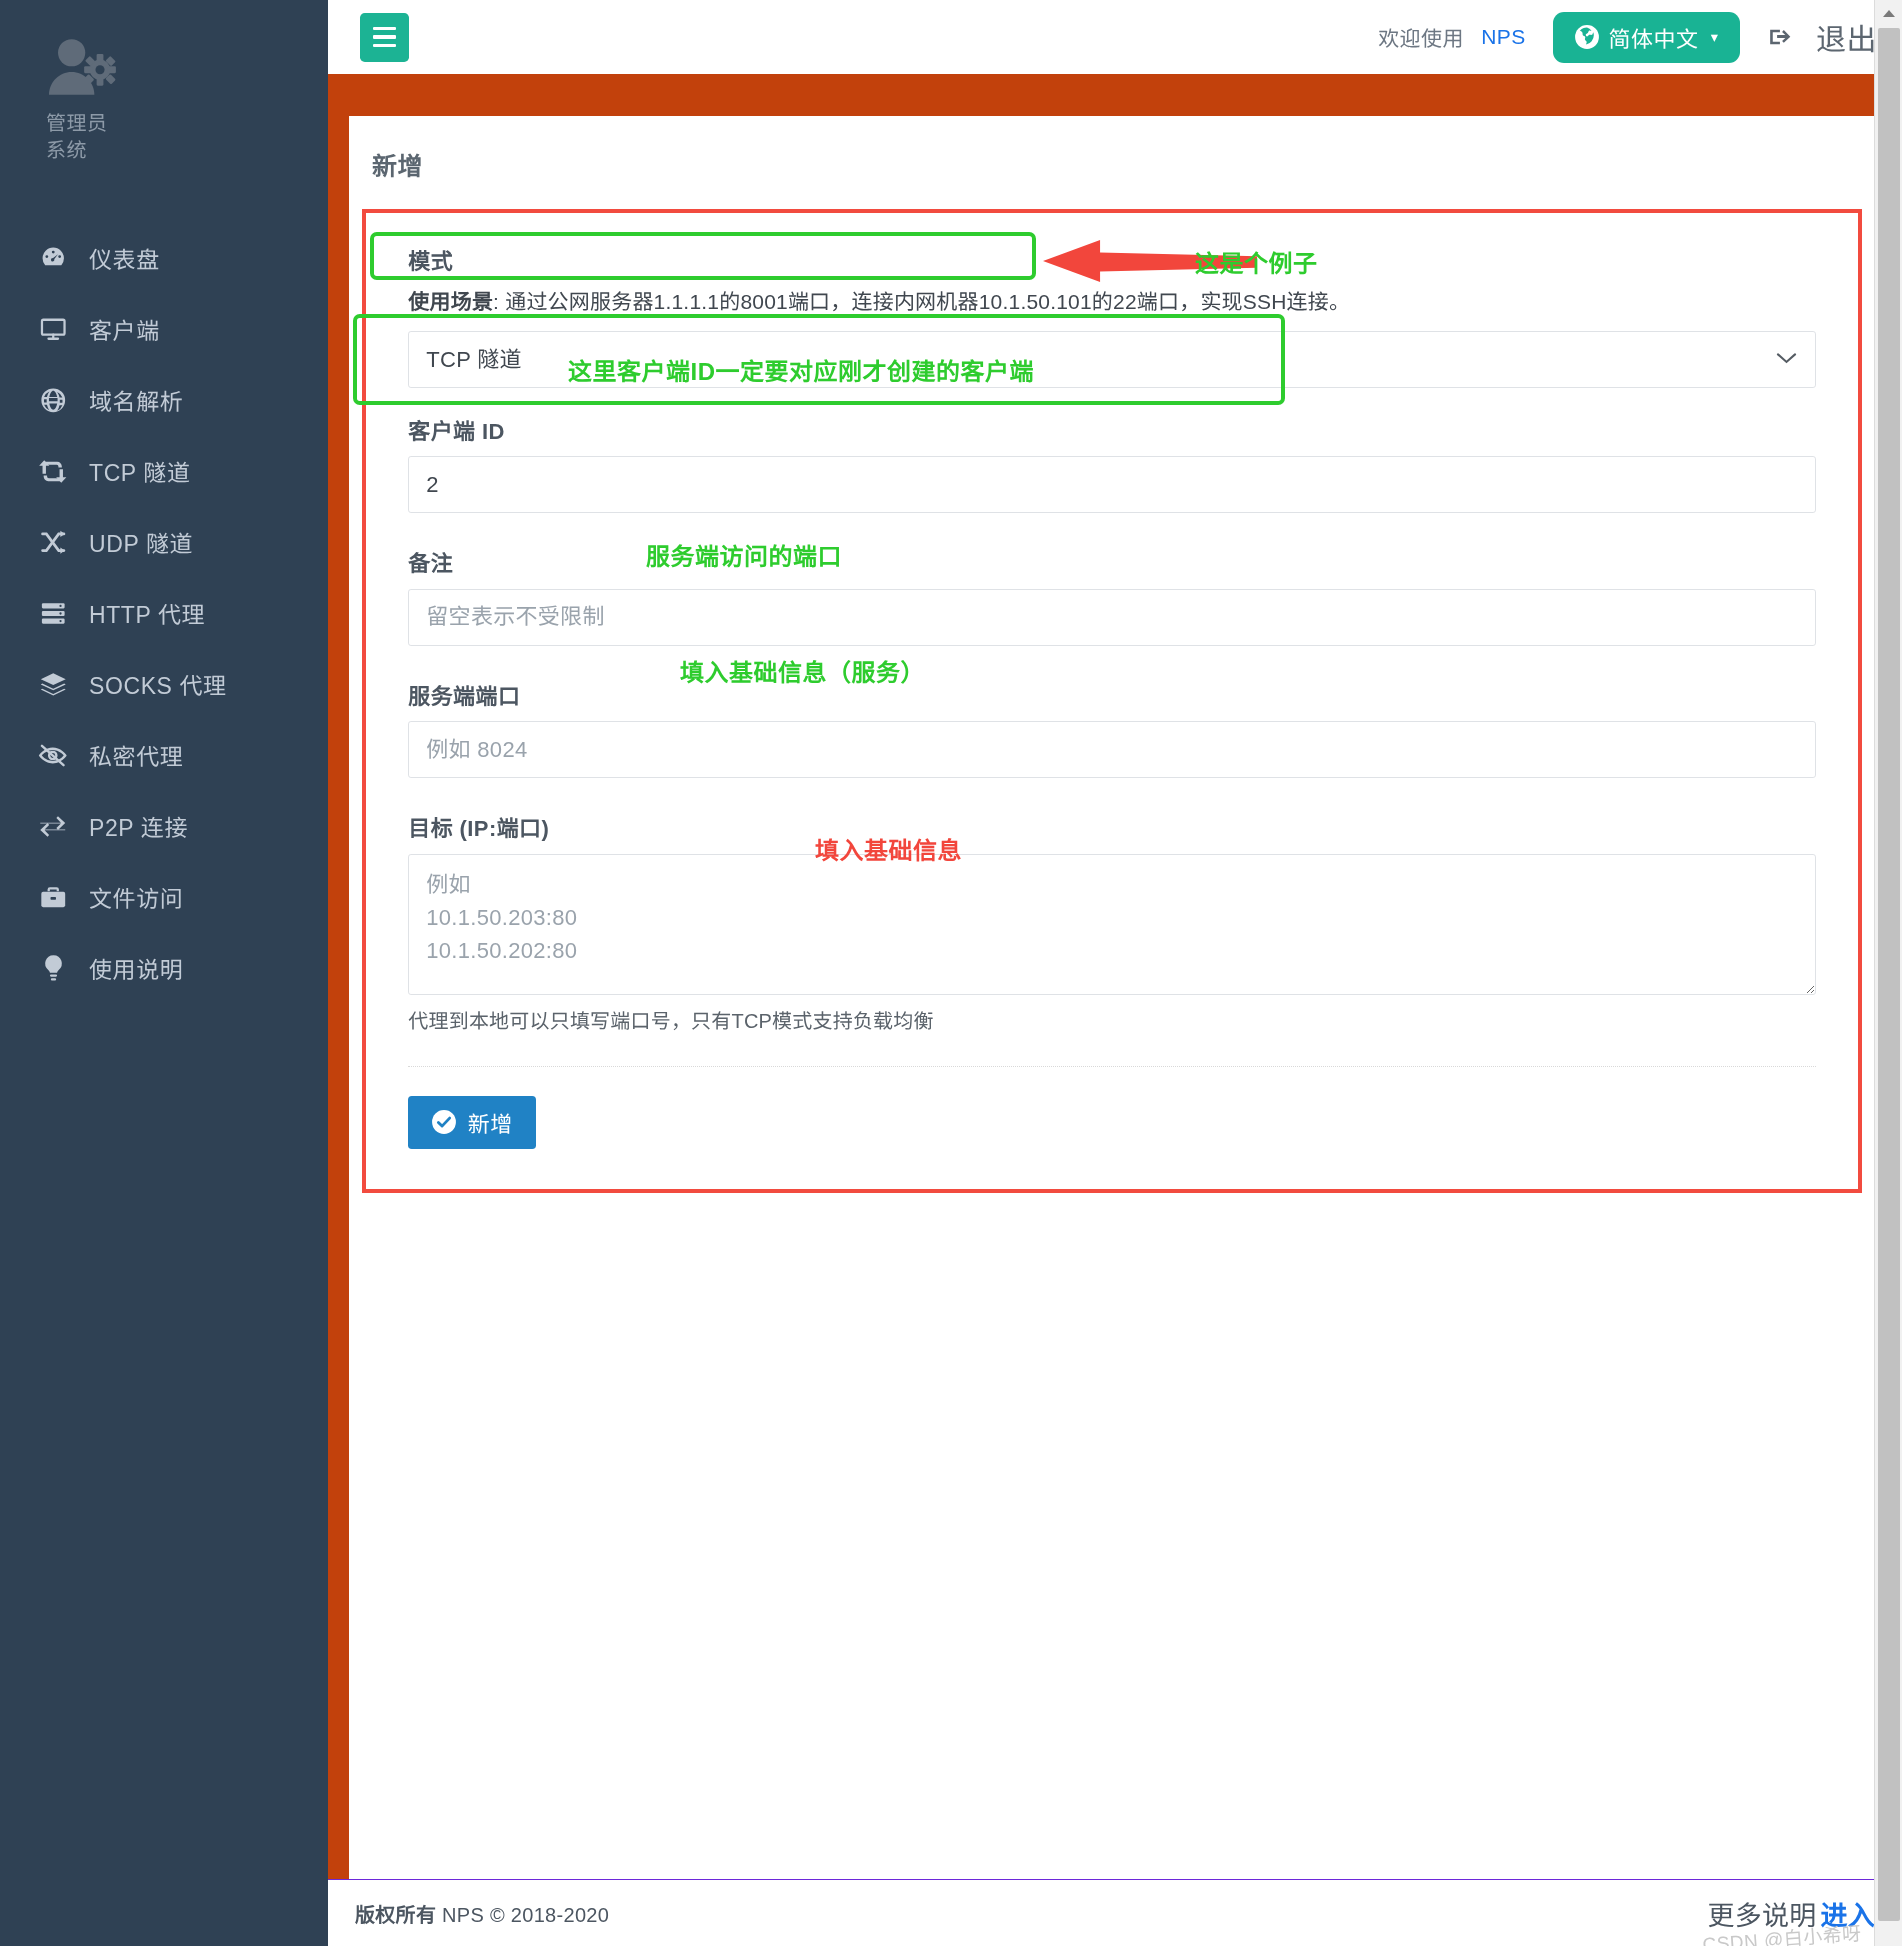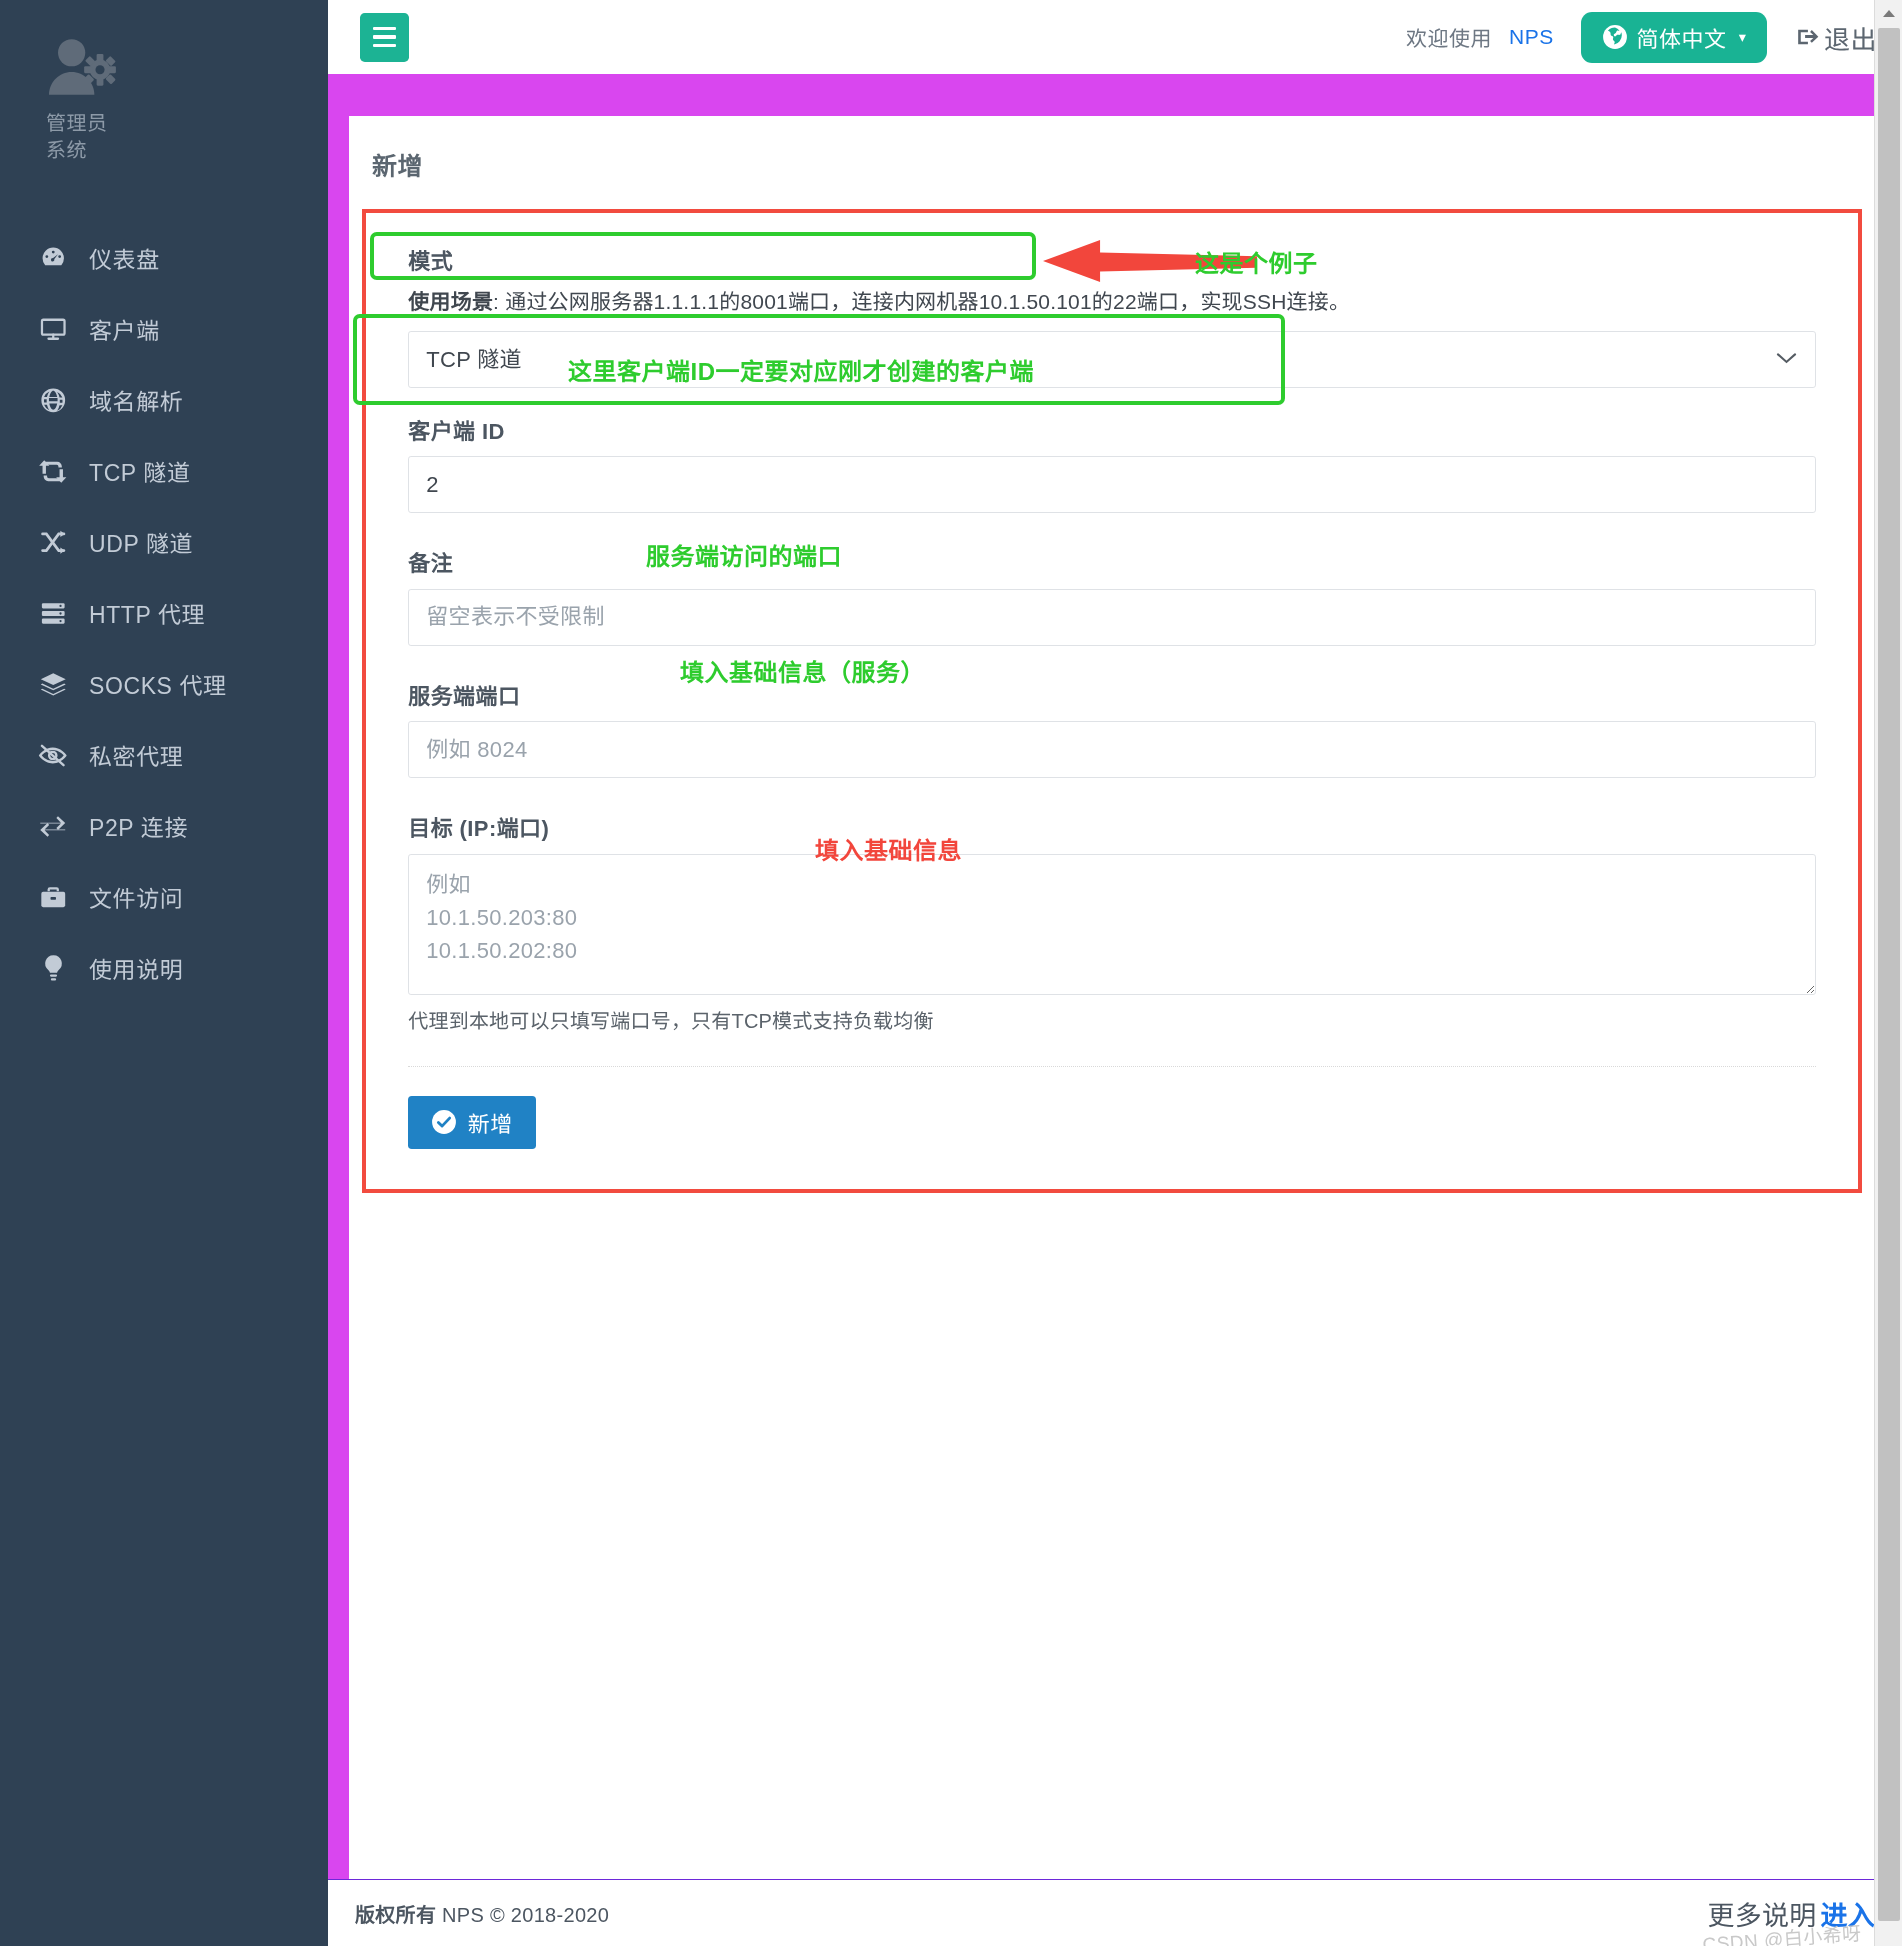--- a/index.html
+++ b/index.html
@@ -62,21 +62,21 @@
     display: flex; align-items: center; justify-content: center;
     margin-right: 15px;
     color: #c2cbd6;
   }
   .nav-icon svg { display:block; }
 
   
   .main {
     flex: 1 1 auto;
     position: relative;
-    background: #d946ef;
+    background: #c2410c;
     min-width: 0;
     display: flex;
     flex-direction: column;
     justify-content: space-between;
   }
   .topbar {
     height: 74px;
     background: #ffffff;
     display: flex;
     align-items: center;
@@ -132,24 +132,24 @@
     gap: 8.6px;
     cursor: pointer;
     letter-spacing: 0.5px;
     font-family: inherit;
   }
   .globe-icon { width: 26px; height: 26px; display:block; }
   .caret { margin-left: 3.8px; font-size: 14.3px; line-height: 1; }
   .logout {
     display: flex;
     align-items: center;
-    gap: 2px;
+    gap: 22px;
     margin-left: 28.5px;
     color: #5c6670;
-    font-size: 26px;
+    font-size: 30px;
     cursor: pointer;
     text-decoration: none;
     letter-spacing: 0.5px;
   }
   .logout svg { display:block; }
 
   
   .content {
     flex: 1 1 auto;
     padding: 21px 21px 0 21px;

